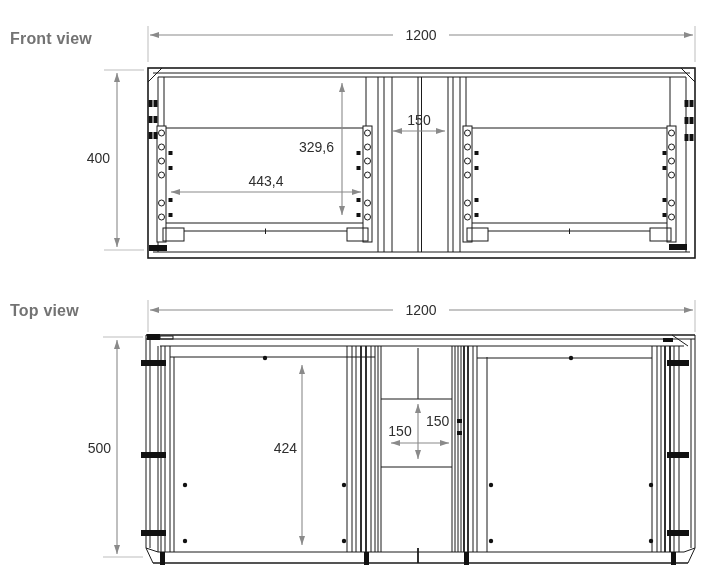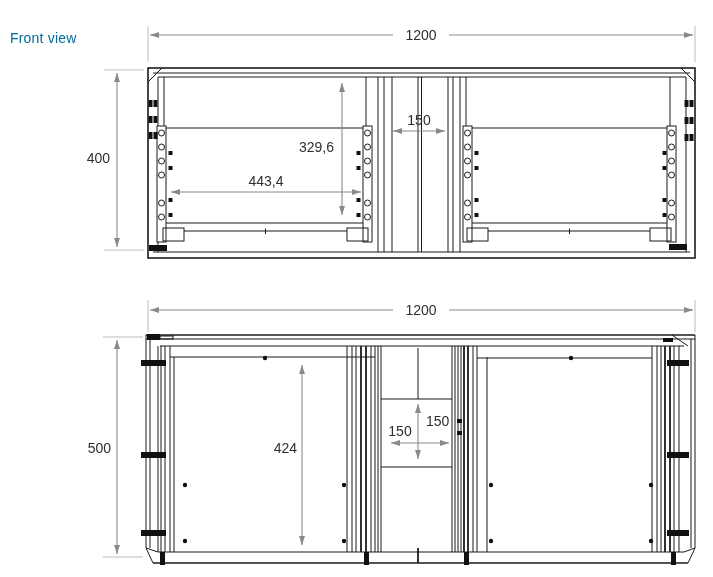--- a/index.html
+++ b/index.html
@@ -1,41 +1,42 @@
 <!DOCTYPE html>
 <html><head>
 <meta charset="utf-8">
 <style>
   html,body{margin:0;padding:0;background:#ffffff;}
   .canvas{
     position:relative;width:713px;height:577px;background:#ffffff;
     font-family:"Liberation Sans",sans-serif;overflow:hidden;
   }
   .view-label{
-    position:absolute;left:10px;font-size:14px;font-weight:400;
-    color:#0369a1;letter-spacing:.2px;
+    position:absolute;left:10px;font-size:16px;font-weight:700;
+    color:#737373;letter-spacing:.2px;
   }
   svg{position:absolute;left:0;top:0;}
   
   .k{stroke:#1b1b1b;stroke-width:1;fill:none;}
   .k2{stroke:#1b1b1b;stroke-width:1.6;fill:none;}
   .kt{stroke:#1b1b1b;stroke-width:1.8;fill:none;}
   .rail{stroke:#1b1b1b;stroke-width:1;fill:#ffffff;}
   .hole{stroke:#1b1b1b;stroke-width:1;fill:#ffffff;}
   .blk{fill:#111111;stroke:none;}
   .dim{stroke:#8a8a8a;stroke-width:1.1;fill:none;}
   .ext{stroke:#bdbdbd;stroke-width:1;fill:none;}
   text.d{fill:#2e2e2e;font-size:14px;font-family:"Liberation Sans",sans-serif;}
 </style>
 </head>
 <body>
 
 <div class="canvas">
 
   <div class="view-label" style="top:30px;">Front view</div>
+  <div class="view-label" style="top:302px;">Top view</div>
 
   <svg width="713" height="577" viewBox="0 0 713 577">
     <defs>
       <marker id="arr" markerWidth="10" markerHeight="8" refX="9" refY="4" orient="auto-start-reverse" markerUnits="userSpaceOnUse">
         <path d="M0,1 L9,4 L0,7 Z" fill="#8a8a8a"></path>
       </marker>
     </defs>
 
     <g>
 

